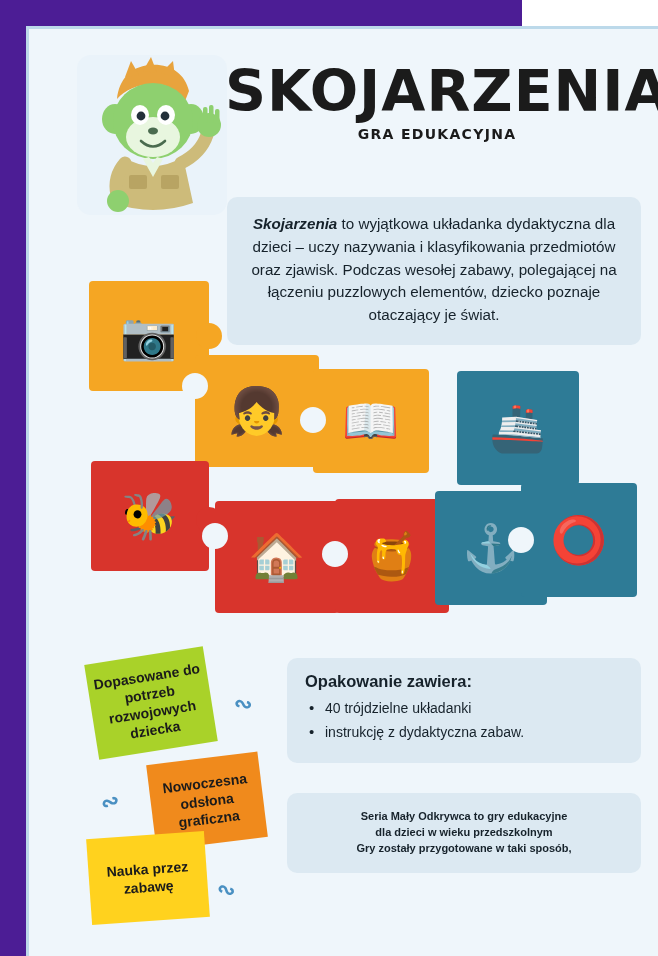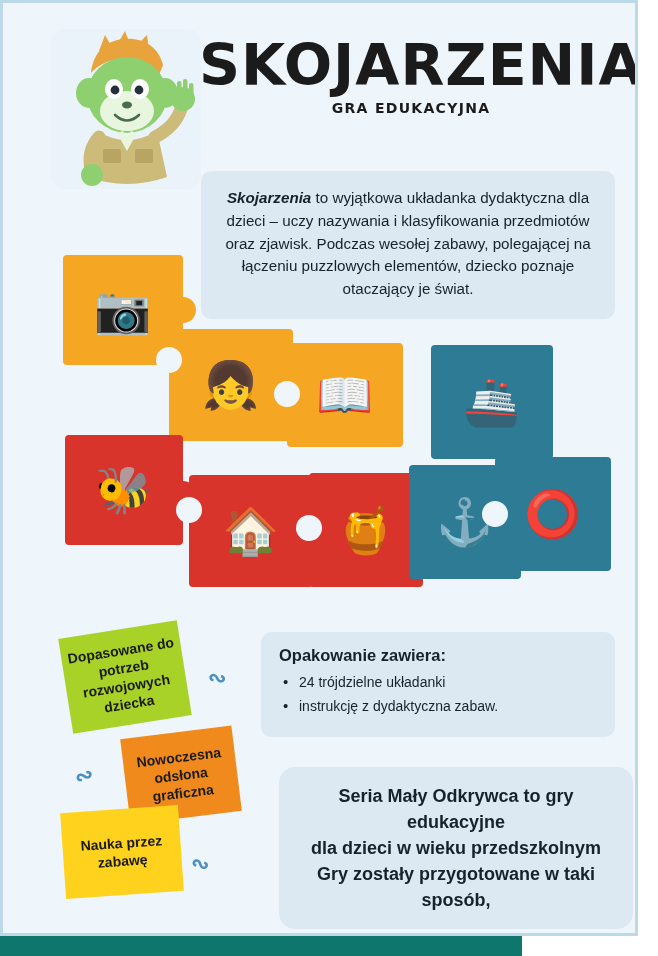--- a/index.html
+++ b/index.html
@@ -6,22 +6,22 @@
   html, body { margin:0; padding:0; }
   body {
     width: 658px; height: 956px;
     background: #ffffff;
     font-family: "Liberation Sans", sans-serif;
     overflow: hidden;
   }
   .page {
     position: relative;
     width: 522px; height: 956px;
-    background: #0f766e;
-    padding: 0;
+    background: #4c1d95;
+    padding: 26px;
   }
   .frame {
     position: relative;
     width: 638px; height: 936px;
     background: #eff6fb;
     border: 3px solid #bcd9ea;
     overflow: hidden;
   }
 
   
@@ -132,29 +132,29 @@
     line-height: 1.35;
   }
   .contains-list li:before {
     content: "•";
     position: absolute; left: 4px; top: -1px;
     font-size: 15px;
   }
 
   .series-card {
     position: absolute;
-    left: 276px; top: 764px;
+    left: 258px; top: 764px;
     width: 354px;
     padding: 16px 14px;
     background: #dce9f2;
-    border-radius: 16px;
+    border-radius: 10px;
     text-align: center;
     color: #16222b;
     font-weight: bold;
-    font-size: 18px;
+    font-size: 11px;
     line-height: 1.45;
   }
 
   
   .note {
     position: absolute;
     text-align: center;
     font-weight: bold;
     color: #1b1b1b;
     display: flex;
@@ -309,21 +309,21 @@
       <span>Nauka przez zabawę</span>
     </div>
 
     <div class="squiggle sq1">∾</div>
     <div class="squiggle sq2">∾</div>
     <div class="squiggle sq3">∾</div>
 
     <div class="contains-card">
       <div class="contains-title">Opakowanie zawiera:</div>
       <ul class="contains-list">
-        <li>24 trójdzielne układanki</li>
+        <li>40 trójdzielne układanki</li>
         <li>instrukcję z dydaktyczna zabaw.</li>
       </ul>
     </div>
 
     <div class="series-card">
       <div>Seria Mały Odkrywca to gry edukacyjne</div>
       <div>dla dzieci w wieku przedszkolnym</div>
       <div>Gry zostały przygotowane w taki sposób,</div>
     </div>
 

